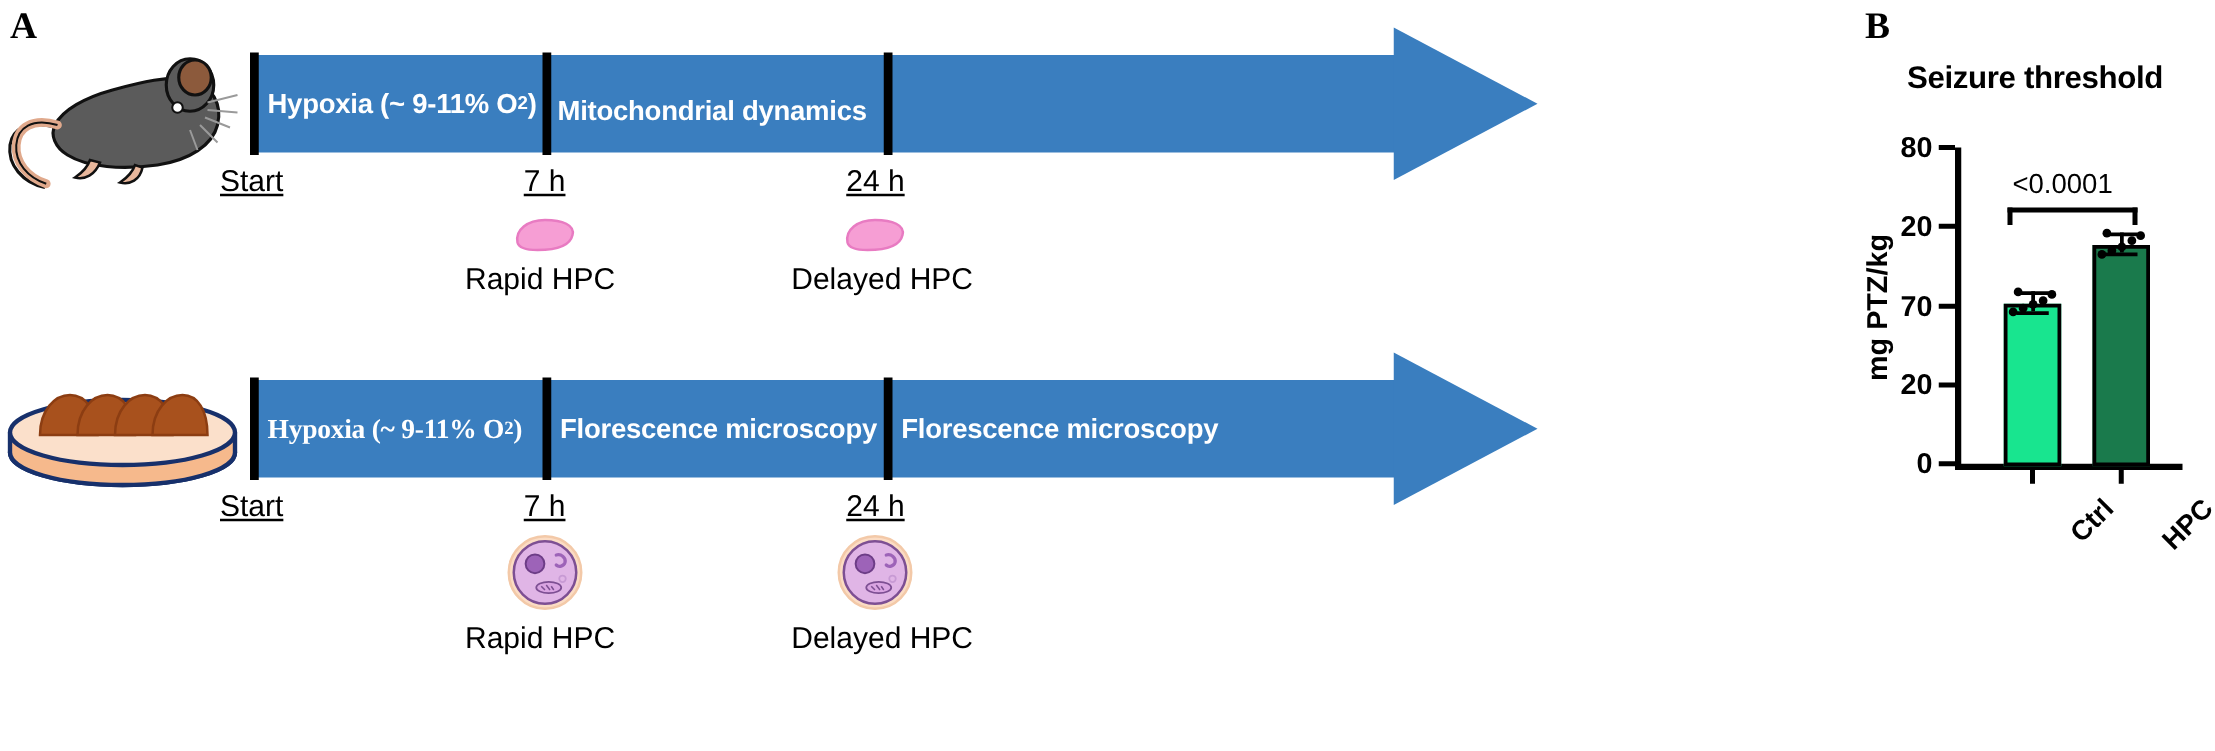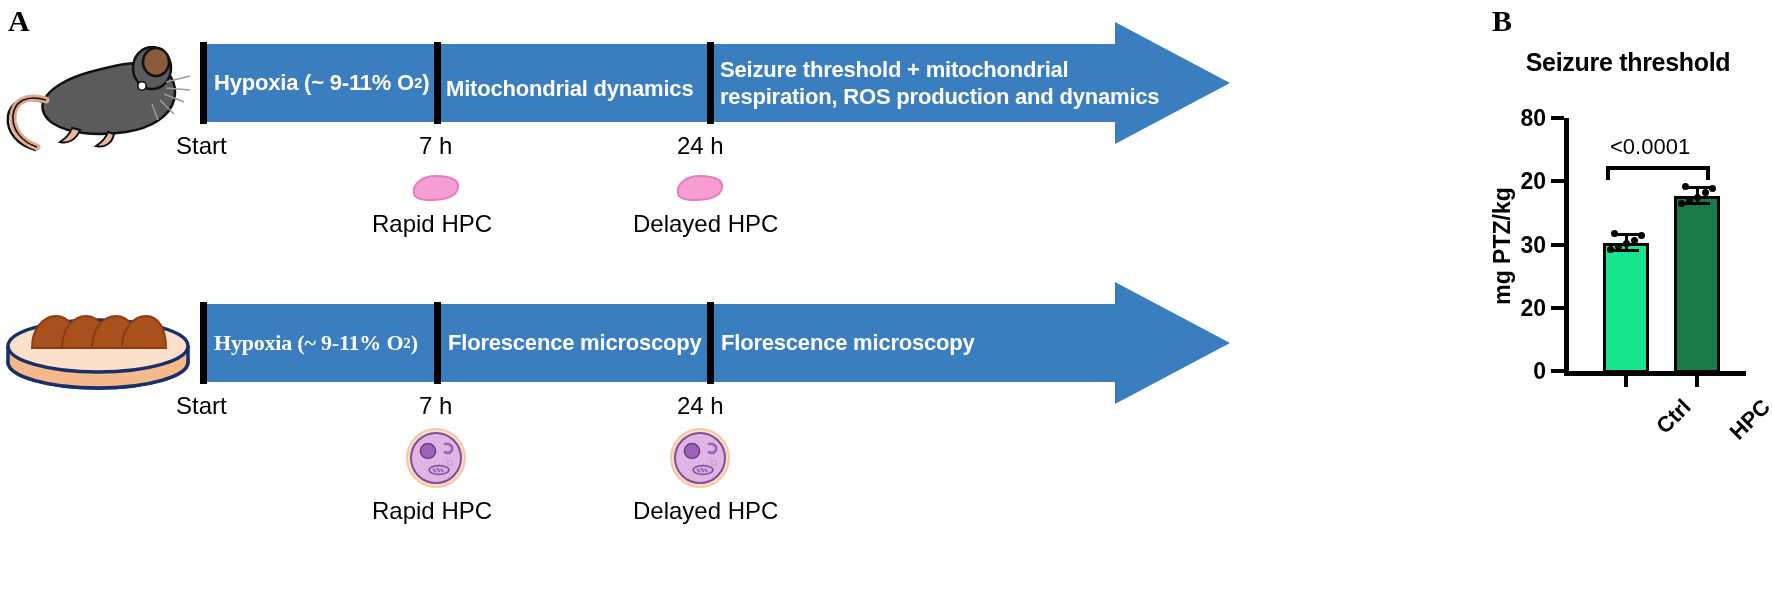--- a/index.html
+++ b/index.html
@@ -50,20 +50,21 @@
     letter-spacing:-0.2px;
   }
   .seg-label.two-line{line-height:1.25;}
   sub{font-size:0.68em;vertical-align:-0.28em;}
 
   .tick-label{
     position:absolute;
     font-size:24px;
     color:#000;
     white-space:nowrap;
+    text-decoration:underline;
   }
   .event-label{
     position:absolute;
     font-size:24px;
     color:#000;
     white-space:nowrap;
   }
 
   
   #mouse-icon{position:absolute;left:2px;top:16px;width:190px;height:116px;}
@@ -148,21 +149,20 @@
   <div class="arrow-wrap">
     <div class="arrow-shaft"></div>
     <div class="arrow-head"></div>
 
     <div class="seg-divider" style="left:0px;"></div>
     <div class="seg-divider" style="left:234px;"></div>
     <div class="seg-divider" style="left:507px;"></div>
 
     <div class="seg-label" style="left:14px;top:22px;width:220px;height:78px;">Hypoxia (~ 9-11%  O<sub>2</sub>)</div>
     <div class="seg-label" style="left:246px;top:22px;width:258px;height:90px;">Mitochondrial dynamics</div>
-    <div class="seg-label two-line" style="left:520px;top:22px;width:450px;height:78px;">Seizure threshold + mitochondrial<br>respiration, ROS production and dynamics</div>
   </div>
 
   <div class="tick-label" style="left:176px;top:110px;">Start</div>
   <div class="tick-label" style="left:419px;top:110px;">7 h</div>
   <div class="tick-label" style="left:677px;top:110px;">24 h</div>
 
   <svg class="mito-icon" style="left:408px;top:148px;" viewBox="0 0 56 34">
     <path d="M6 24 C4 14 14 6 28 6 C42 6 52 10 50 18 C48 27 36 30 22 30 C12 30 7 28 6 24 Z" fill="#f69ed4" stroke="#e87bc2" stroke-width="2"></path>
   </svg>
   <svg class="mito-icon" style="left:672px;top:148px;" viewBox="0 0 56 34">
@@ -234,21 +234,21 @@
     <div class="axis-line" id="y-axis"></div>
     <div class="axis-line" id="x-axis"></div>
     <div id="y-axis-title">mg PTZ/kg</div>
 
     <div id="y-ticks">
         <div class="y-tick" style="top: 251px;"></div>
         <div class="y-tick-text" style="top: 253px;">0</div>
         <div class="y-tick" style="top: 187.75px;"></div>
         <div class="y-tick-text" style="top: 189.75px;">20</div>
         <div class="y-tick" style="top: 124.5px;"></div>
-        <div class="y-tick-text" style="top: 126.5px;">30</div>
+        <div class="y-tick-text" style="top: 126.5px;">70</div>
         <div class="y-tick" style="top: 61.25px;"></div>
         <div class="y-tick-text" style="top: 63.25px;">20</div>
         <div class="y-tick" style="top: -2px;"></div>
         <div class="y-tick-text" style="top: 0px;">80</div>
       </div>
     <div id="bars">
         <div class="bar" style="left: 39px; width: 46px; height: 129.662px; background: rgb(24, 229, 143);"></div>
         <div class="errbar-v" style="left: 61px; top: 115.431px; height: 15.8125px;"></div>
         <div class="errbar-cap" style="left: 49px; top: 115.431px;"></div>
         <div class="errbar-cap" style="left: 49px; top: 131.244px;"></div>

